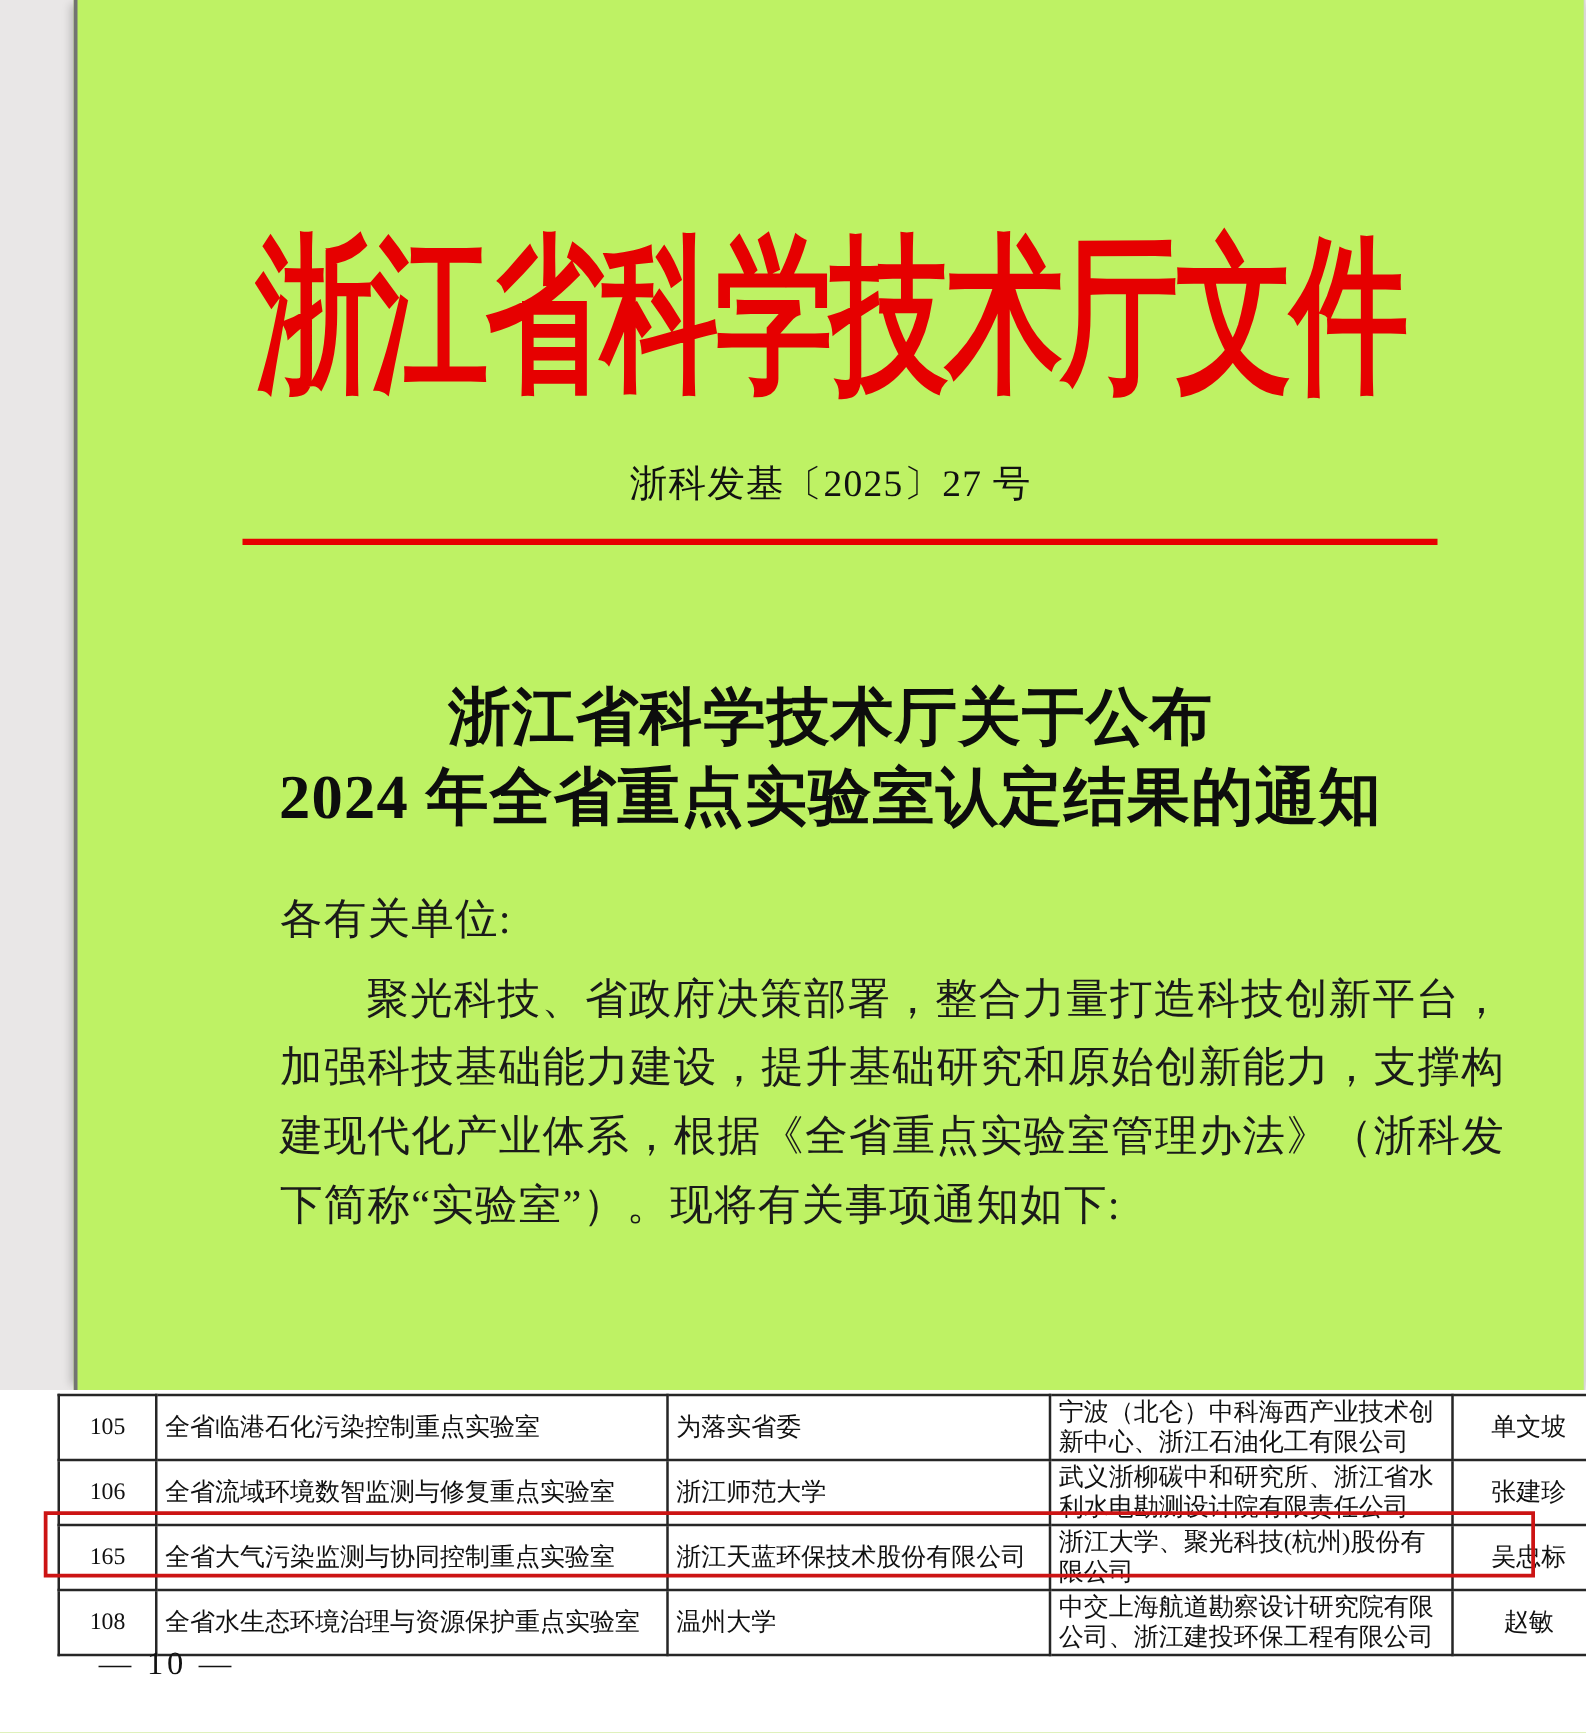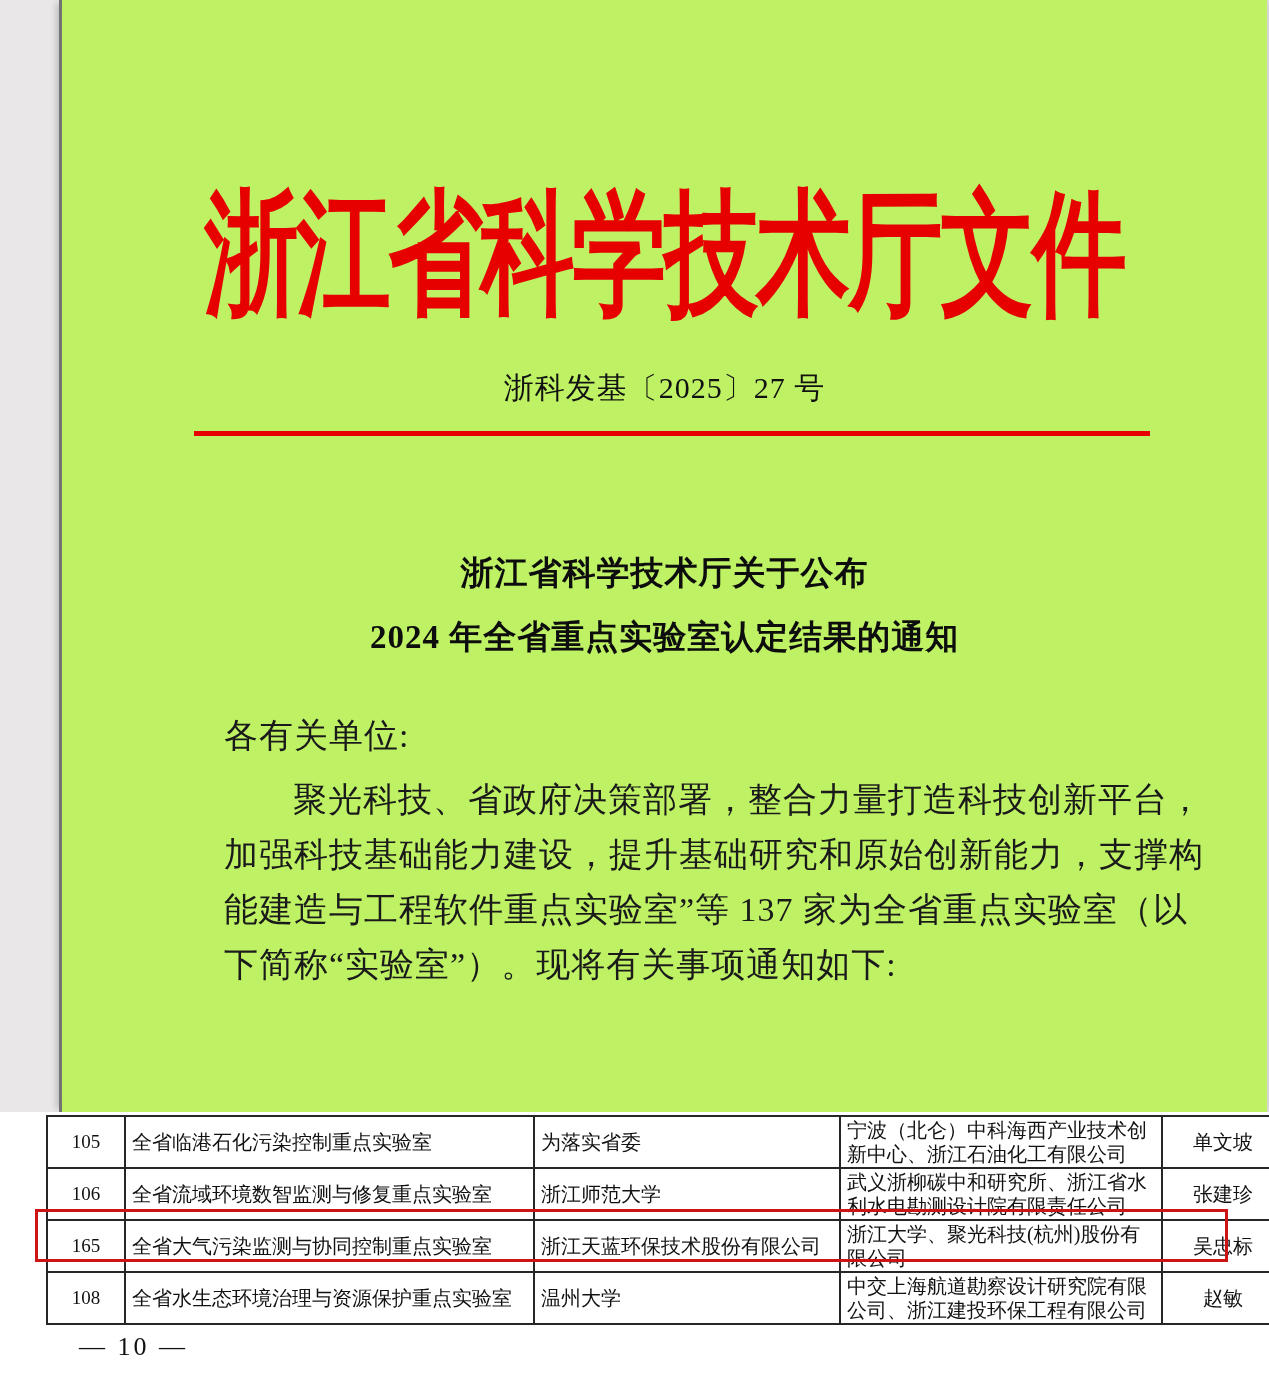--- a/index.html
+++ b/index.html
@@ -27,21 +27,21 @@
     text-align:center;font-size:30px;line-height:40px;color:#111;
     letter-spacing:1px;
     margin-top:12px;
   }
   .red-rule{
     position:absolute;left:132px;top:431px;width:956px;height:5px;
     background:#e60000;
   }
   .doc-title{
     position:absolute;top:541px;left:0;width:100%;
-    text-align:center;font-weight:bold;font-size:33px;line-height:64px;
+    text-align:center;font-weight:bold;font-size:50px;line-height:64px;
     color:#0d0d0d;letter-spacing:1px;
   }
   .salutation{
     position:absolute;left:162px;top:716px;
     font-size:34px;line-height:40px;letter-spacing:1px;
   }
   .body-text{
     position:absolute;left:162px;top:772px;width:952px;
     font-size:34px;line-height:55px;letter-spacing:1px;
   }
@@ -67,21 +67,21 @@
   td.c-inst{width:292px;padding-left:12px;}
   td.c-part{width:308px;margin-left:21px;}
   td.c-lead{width:108px;text-align:center;}
   tr.r1{height:50px;} tr.r2{height:47px;} tr.r3{height:50px;} tr.r4{height:48px;}
   .highlight-box{
     position:absolute;left:35px;top:97px;width:1193px;height:53px;
     box-sizing:border-box;border:3px solid #cc1414;
     pointer-events:none;
   }
   .page-num{
-    position:absolute;left:79px;top:220px;
+    position:absolute;left:79px;top:204px;
     font-size:26px;letter-spacing:3px;color:#111;
   }
 </style>
 </head>
 <body>
 
 <div class="page-top">
 
   <div class="header-title">浙江省科学技术厅文件</div>
 
@@ -92,21 +92,21 @@
   <div class="doc-title">
     <div>浙江省科学技术厅关于公布</div>
     <div>2024 年全省重点实验室认定结果的通知</div>
   </div>
 
   <div class="salutation">各有关单位:</div>
 
   <div class="body-text">
     <div class="line indent">聚光科技、省政府决策部署，整合力量打造科技创新平台，</div>
     <div class="line">加强科技基础能力建设，提升基础研究和原始创新能力，支撑构</div>
-    <div class="line">能建造与工程软件重点实验室”等 137 家为全省重点实验室（以</div>
+    <div class="line">建现代化产业体系，根据《全省重点实验室管理办法》（浙科发</div>
     <div class="line">下简称“实验室”）。现将有关事项通知如下:</div>
   </div>
 </div>
 
 <div class="page-bottom">
 
   <table class="labs">
     <tbody>
         <tr class="r1">
       <td class="c-id">105</td>

